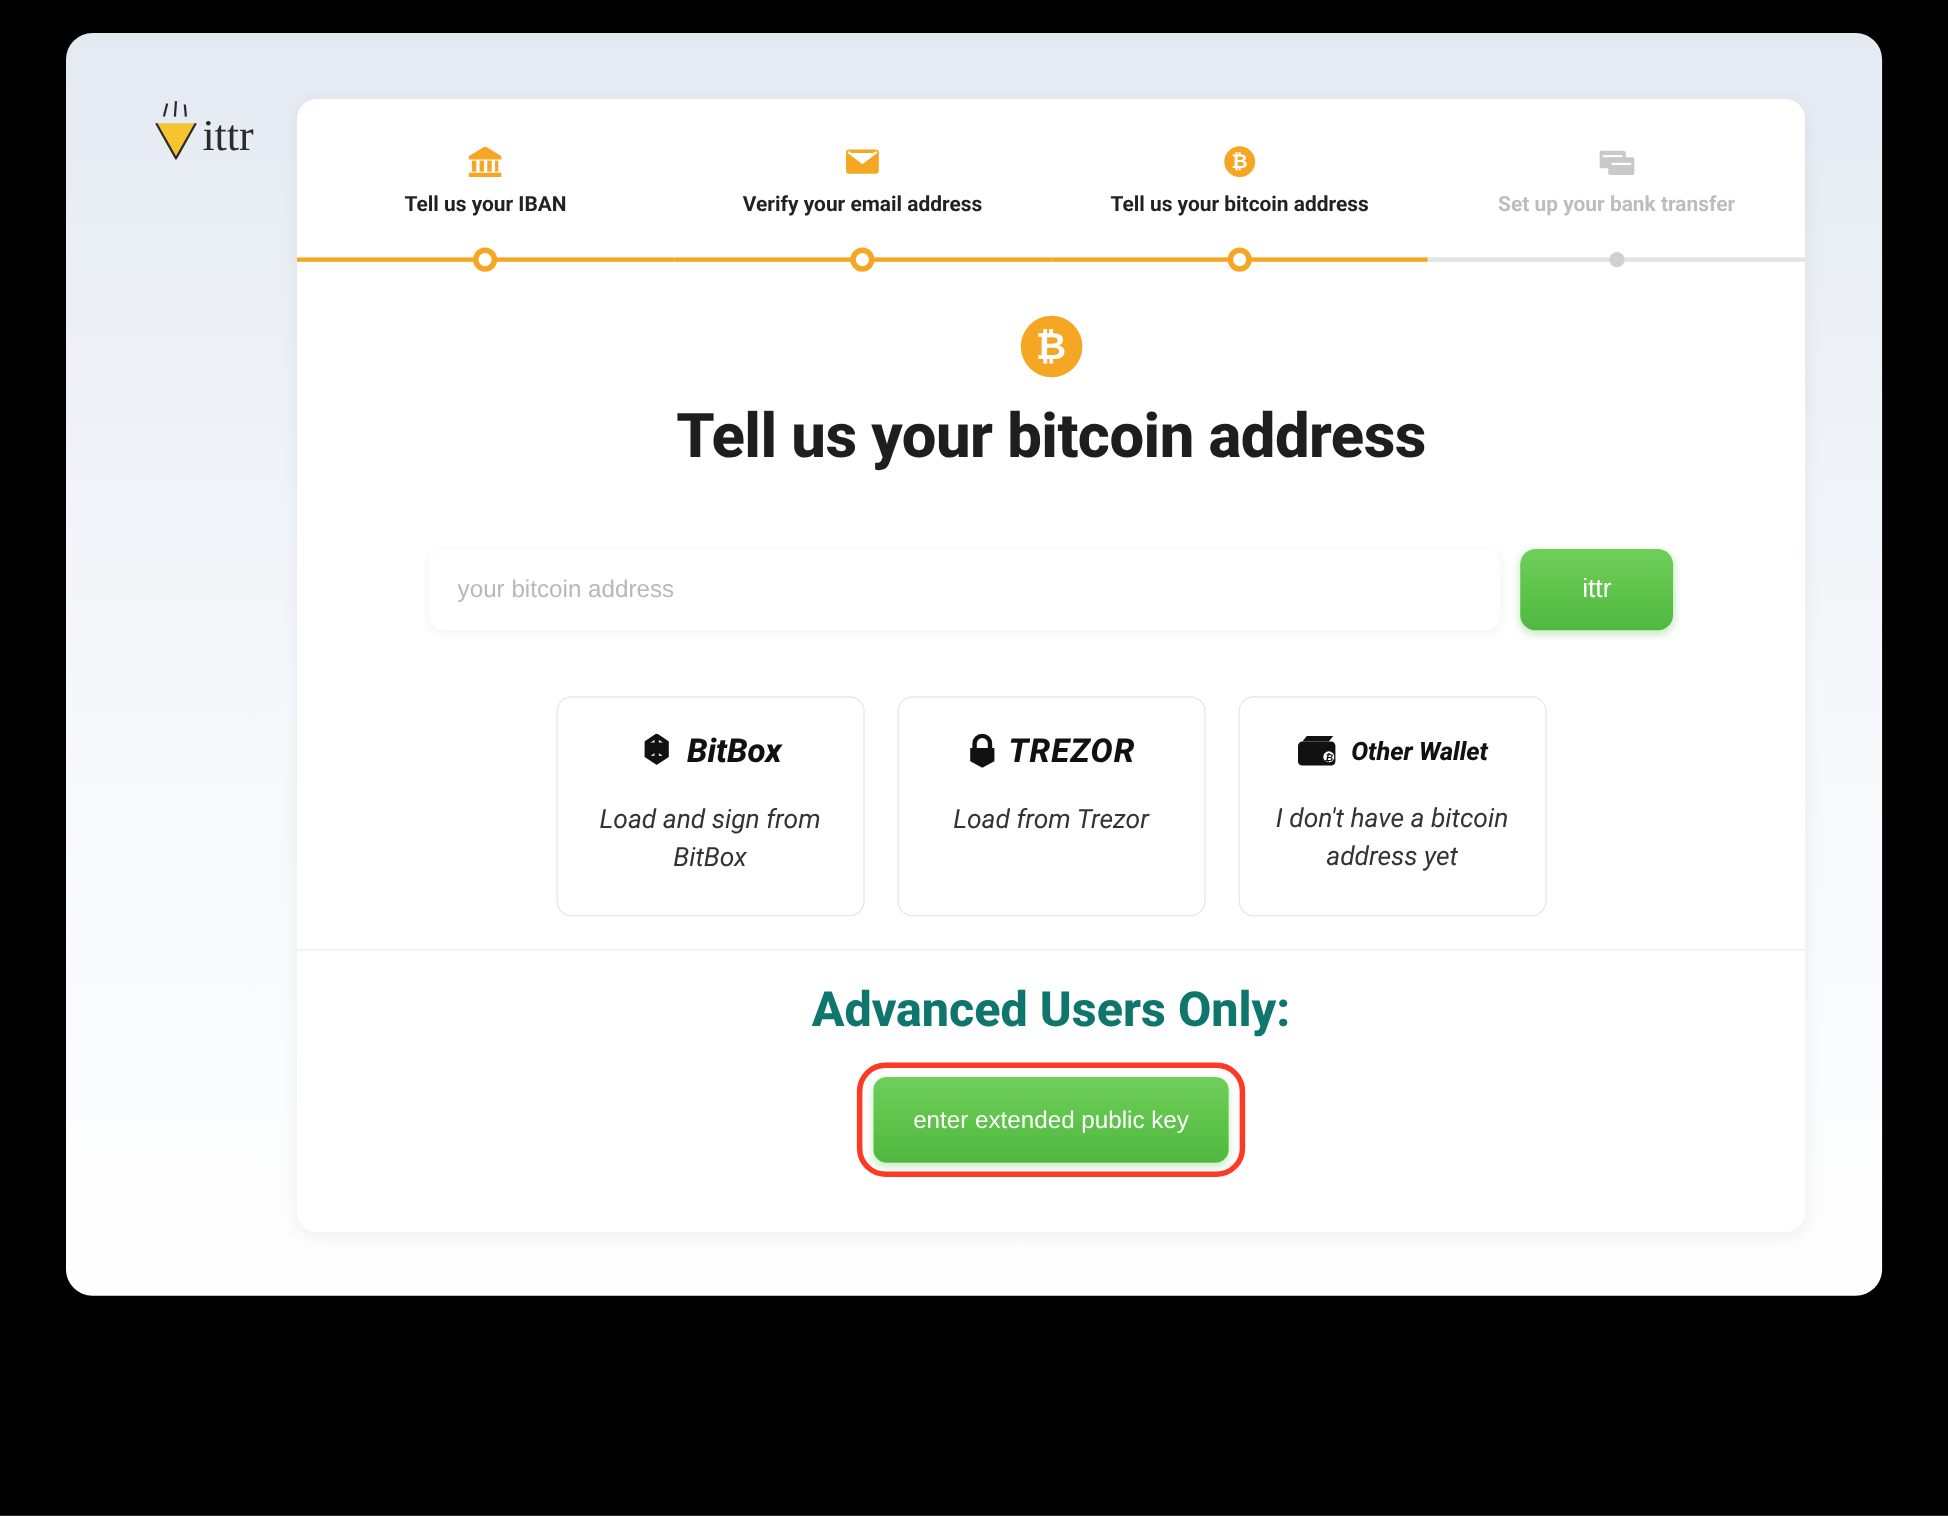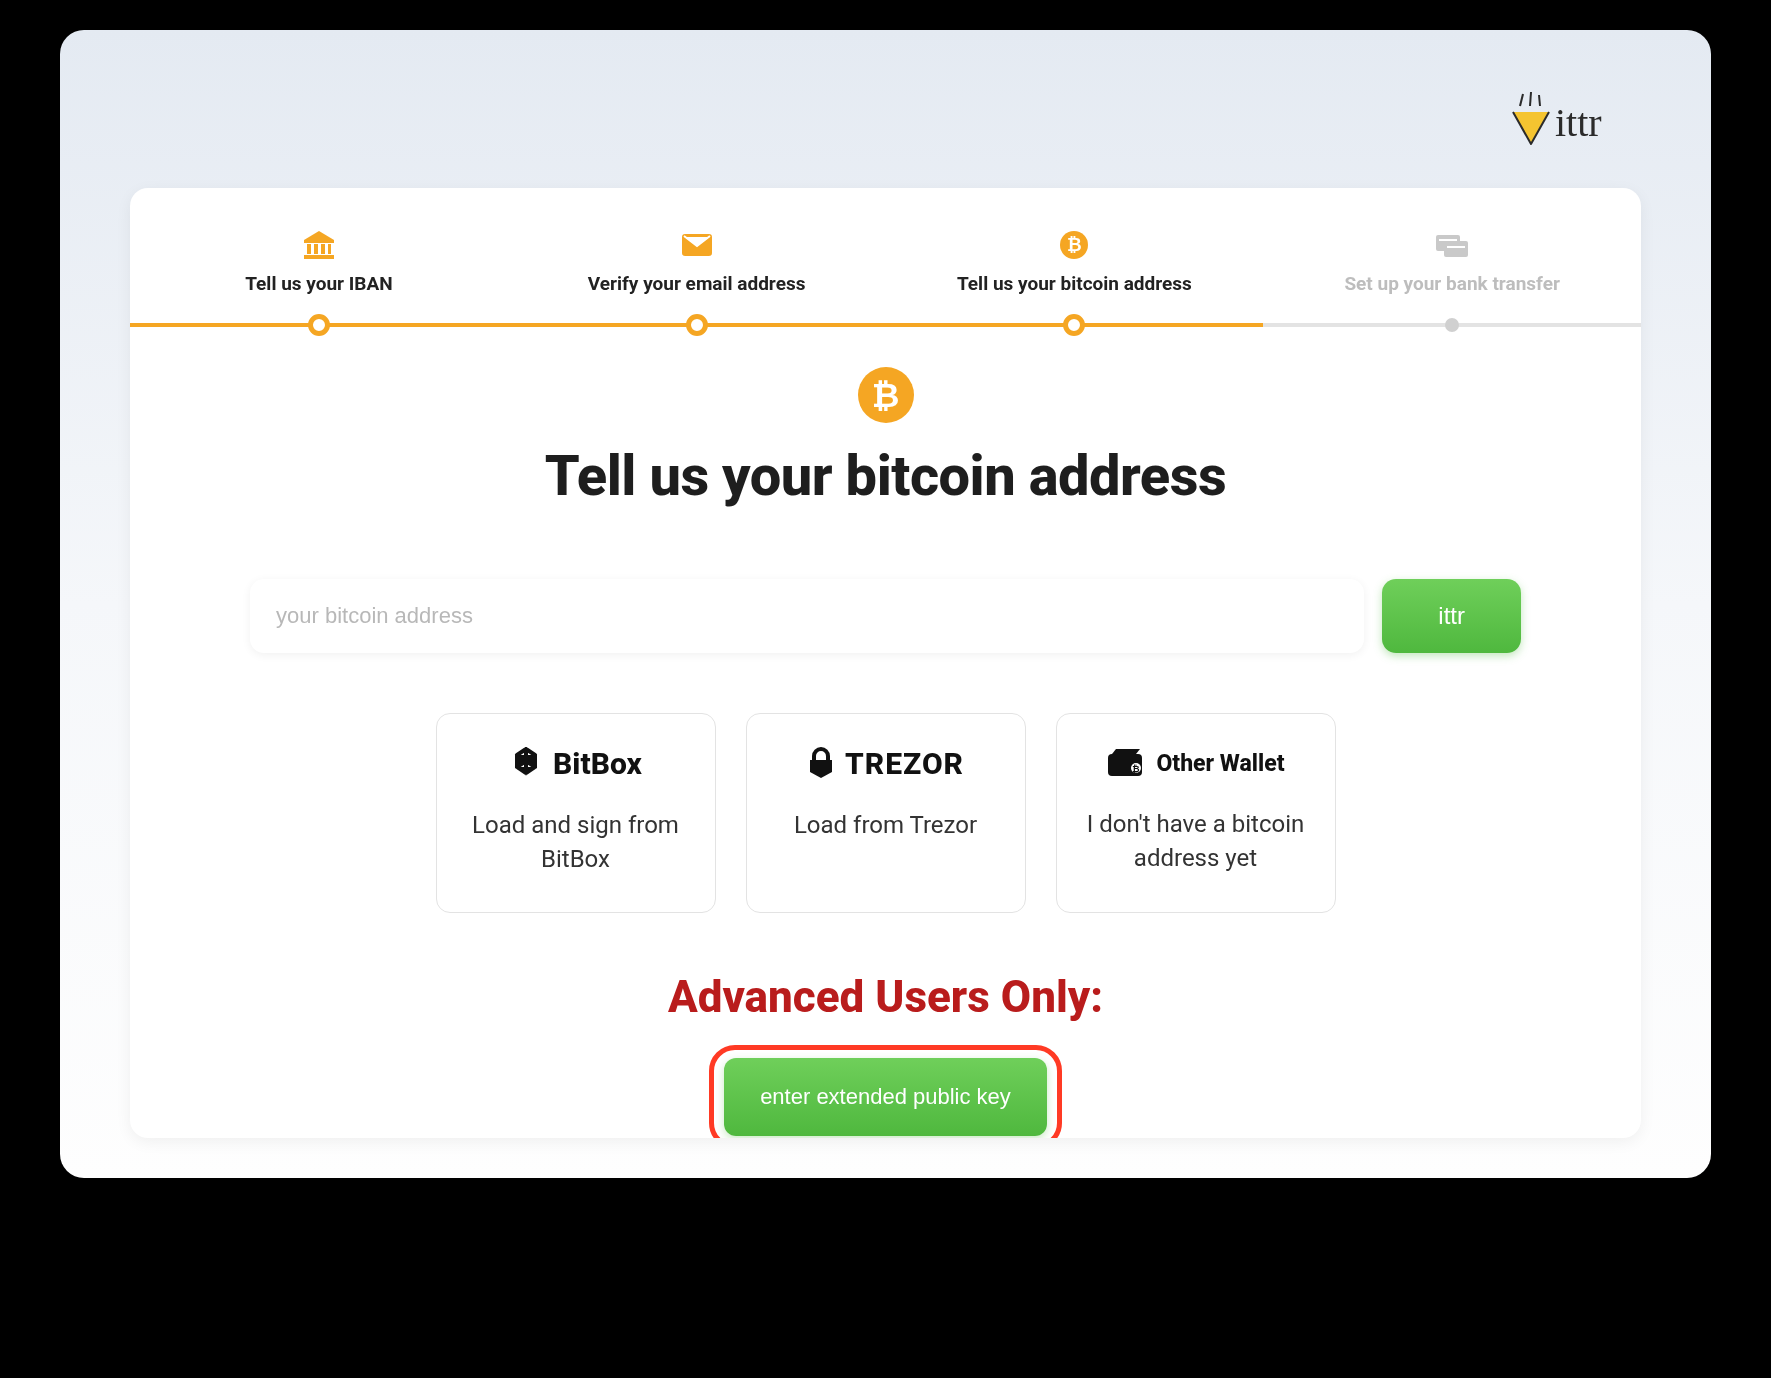--- a/index.html
+++ b/index.html
@@ -11,22 +11,22 @@
     padding: 30px 60px 200px 60px;
   }
   .window {
     background: linear-gradient(180deg, #e4eaf2 0%, #f5f7fa 50%, #fefefe 100%);
     border-radius: 24px;
     width: 100%;
     height: 100%;
     padding: 60px 70px 40px 70px;
     box-shadow: 0 20px 60px rgba(0,0,0,.4);
     display: flex;
-    flex-direction: column;
-    align-items: flex-end;
+    flex-direction: row;
+    align-items: flex-start;
     position: relative;
   }
   .logo {
     margin-bottom: 40px;
     display:flex;
     align-items:center;
     justify-content:center;
   }
   .card {
     background: #fff;
@@ -122,20 +122,21 @@
   }
   .wallet-card {
     border:1px solid #e3e3e3;
     border-radius:14px;
     flex:1;
     max-width:280px;
     padding:32px 20px 36px 20px;
     text-align:center;
     cursor:pointer;
     background:#fff;
+    font-style:italic;
   }
   .wallet-icon-row {
     display:flex;
     align-items:center;
     justify-content:center;
     gap:10px;
     margin-bottom:28px;
   }
   .wallet-brand {
     font-size:30px;
@@ -151,21 +152,21 @@
   .divider {
     height:1px;
     background:#e8e8e8;
     width:100%;
     margin:0 0 28px 0;
   }
   .advanced-title {
     text-align:center;
     font-size:44px;
     font-weight:800;
-    color:#b91c1c;
+    color:#0f766e;
     margin-bottom:22px;
   }
   .adv-wrap {
     display:flex;
     justify-content:center;
   }
   .highlight-ring {
     border:5px solid #ff3a24;
     border-radius:26px;
     padding:8px 10px;

